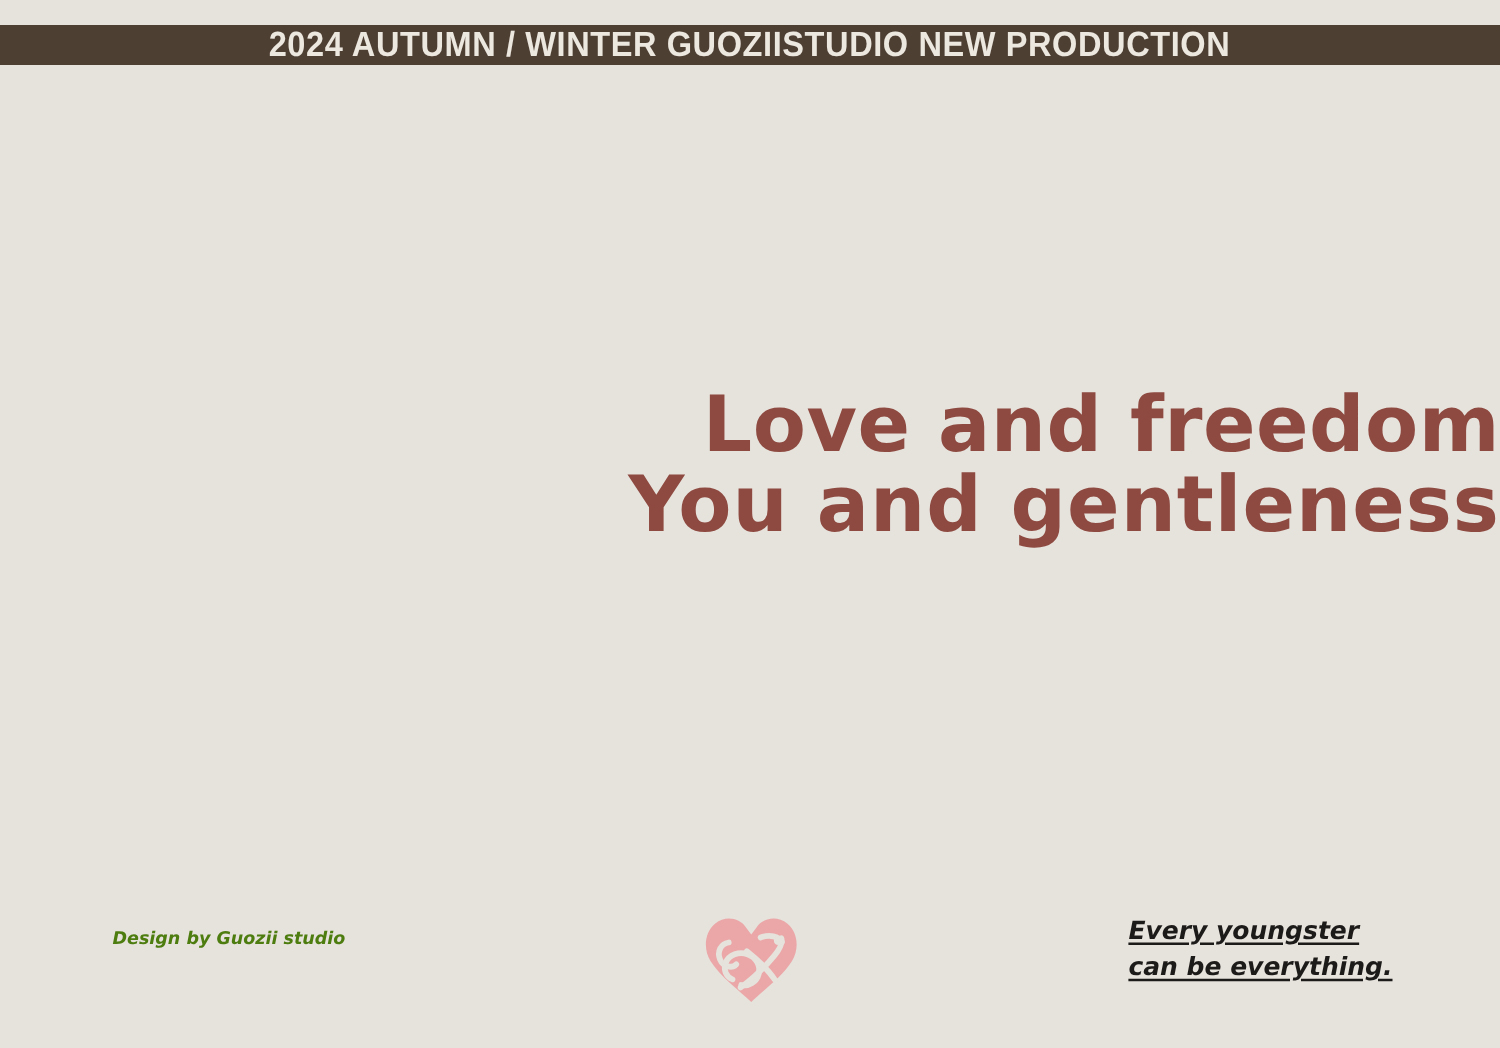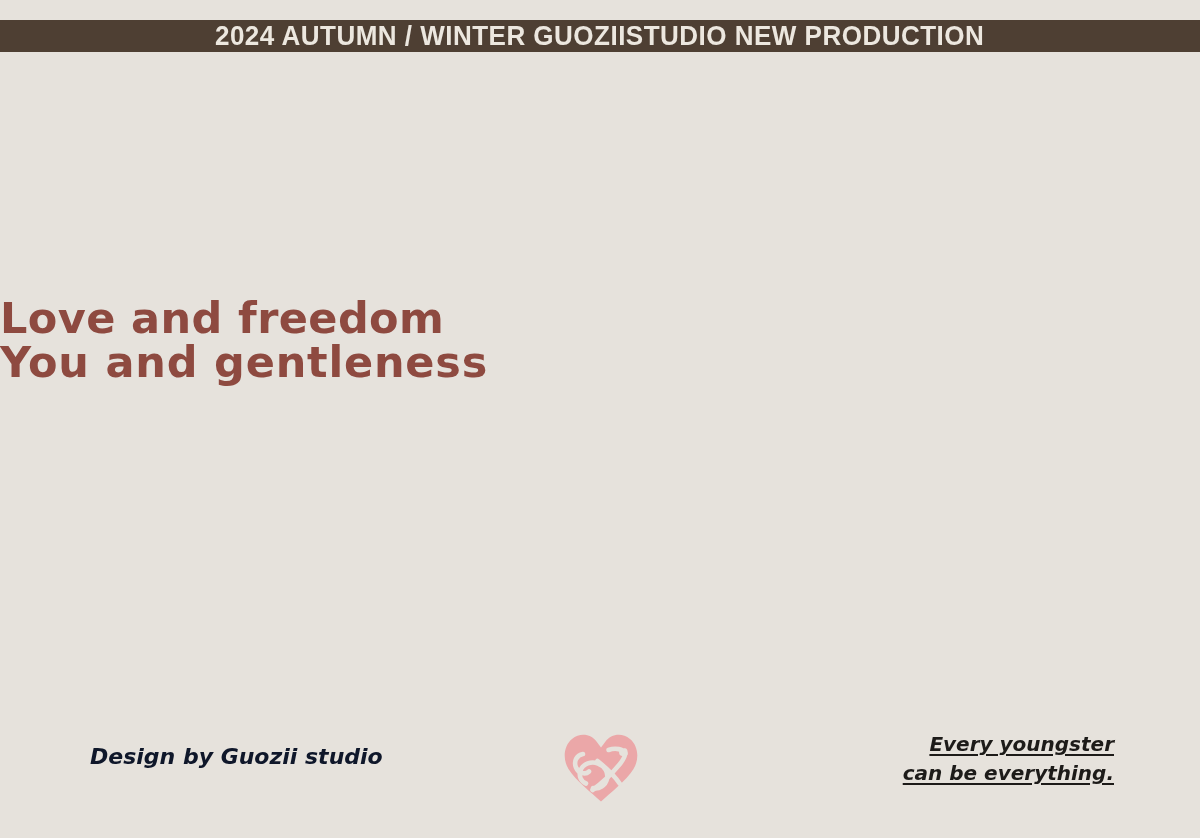--- a/index.html
+++ b/index.html
@@ -44,60 +44,60 @@
     white-space: nowrap;
     transform: scaleX(0.93);
     transform-origin: center center;
     line-height: 1;
   }
 
   
   .headline {
     position: absolute;
     left: 0;
-    top: 296px;
+    top: 308px;
     width: 1200px;
-    text-align: left;
+    text-align: right;
     color: #8e4a40;
     font-family: "DejaVu Sans", sans-serif;
     font-weight: bold;
-    font-size: 43px;
+    font-size: 62px;
     line-height: 1.03;
     letter-spacing: 0.4px;
   }
   .headline-line {
     display: block;
     white-space: nowrap;
   }
   .headline-line.line2 {
     letter-spacing: 0.8px;
   }
 
   
   .footer-left {
     position: absolute;
     left: 90px;
     top: 742px;
-    color: #0f172a;
+    color: #4d7c0f;
     font-family: "DejaVu Sans", sans-serif;
     font-style: italic;
     font-weight: bold;
-    font-size: 22px;
+    font-size: 14px;
     line-height: 1.32;
   }
   .footer-left span {
     display: block;
     white-space: nowrap;
   }
 
   .footer-right {
     position: absolute;
     right: 86px;
     top: 730px;
-    text-align: right;
+    text-align: left;
     color: #1d1b19;
     font-family: "DejaVu Sans", sans-serif;
     font-style: italic;
     font-weight: bold;
     font-size: 20px;
     line-height: 1.45;
   }
   .footer-right span {
     display: block;
     white-space: nowrap;

